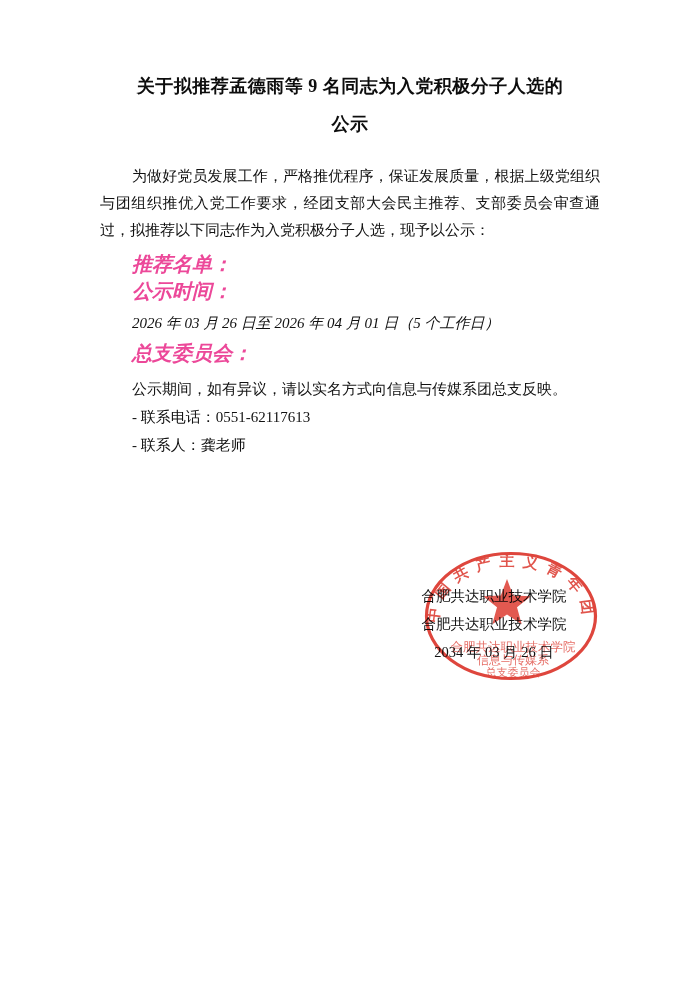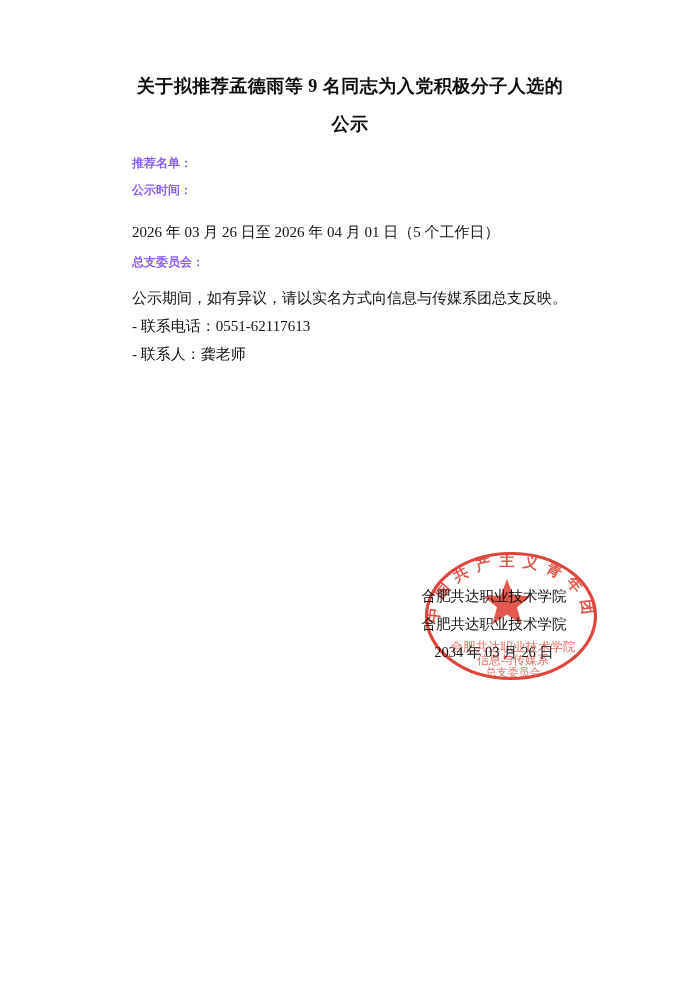--- a/index.html
+++ b/index.html
@@ -30,31 +30,32 @@
   }
   .title-line { display: block; white-space: nowrap; }
   .body-par {
     font-size: 15px;
     line-height: 27px;
     text-align: justify;
     color: #111111;
   }
   .indent { text-indent: 32px; }
   .heading {
-    font-size: 12px;
+    font-size: 20px;
     line-height: 27px;
     font-weight: 700;
     text-indent: 32px;
-    color: #8b5cf6;
+    color: #ec4899;
+    font-style: italic;
   }
   .m-intro   { margin-top: 20px; }
   .m-listh   { margin-top: 7px; }
   .m-names   { margin-top: 6px; }
   .m-timeh   { }
-  .m-timev   { margin-top: 15px; }
+  .m-timev   { margin-top: 5px; font-style: italic; }
   .m-suph    { margin-top: 3px; }
   .m-supt    { margin-top: 9px; }
   .m-phone   { margin-top: 1px; }
   .m-person  { margin-top: 1px; font-family: Liberation Serif, serif; }
   .signature {
     position: absolute;
     left: 354px;
     top: 582px;
     width: 280px;
     text-align: center;
@@ -97,20 +98,21 @@
 <body>
 
 <div class="page">
 
   <main class="doc">
     <h1 class="title">
       <span class="title-line">关于拟推荐孟德雨等 9 名同志为入党积极分子人选的</span>
       <span class="title-line">公示</span>
     </h1>
 
+    <p class="body-par indent m-intro">为做好党员发展工作，严格推优程序，保证发展质量，根据上级党组织与团组织推优入党工作要求，经团支部大会民主推荐、支部委员会审查通过，拟推荐以下同志作为入党积极分子人选，现予以公示：</p>
 
     <p class="heading m-listh">推荐名单：</p>
 
 
     <p class="heading m-timeh">公示时间：</p>
 
     <p class="body-par indent m-timev">2026 年 03 月 26 日至 2026 年 04 月 01 日（5 个工作日）</p>
 
     <p class="heading m-suph">总支委员会：</p>
 

